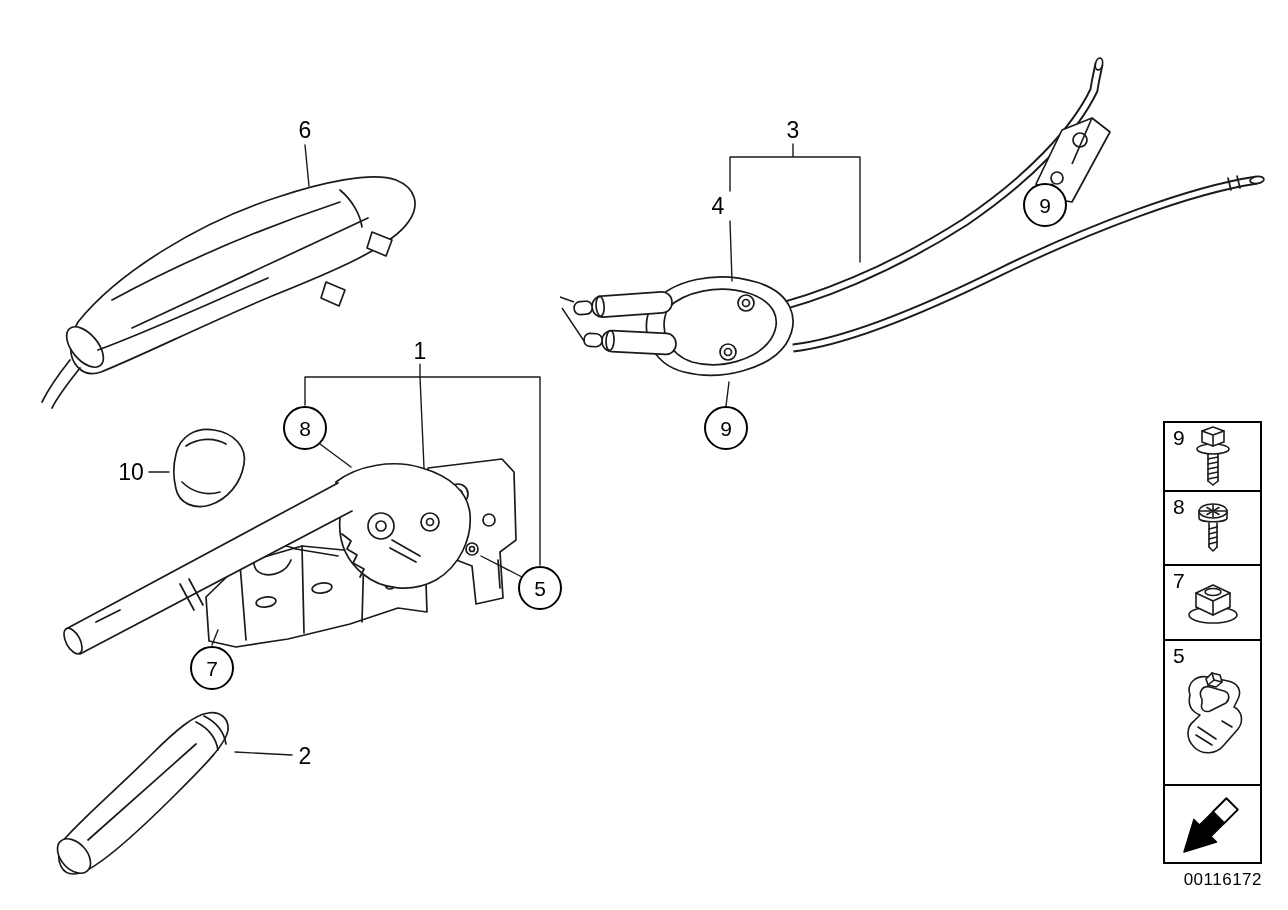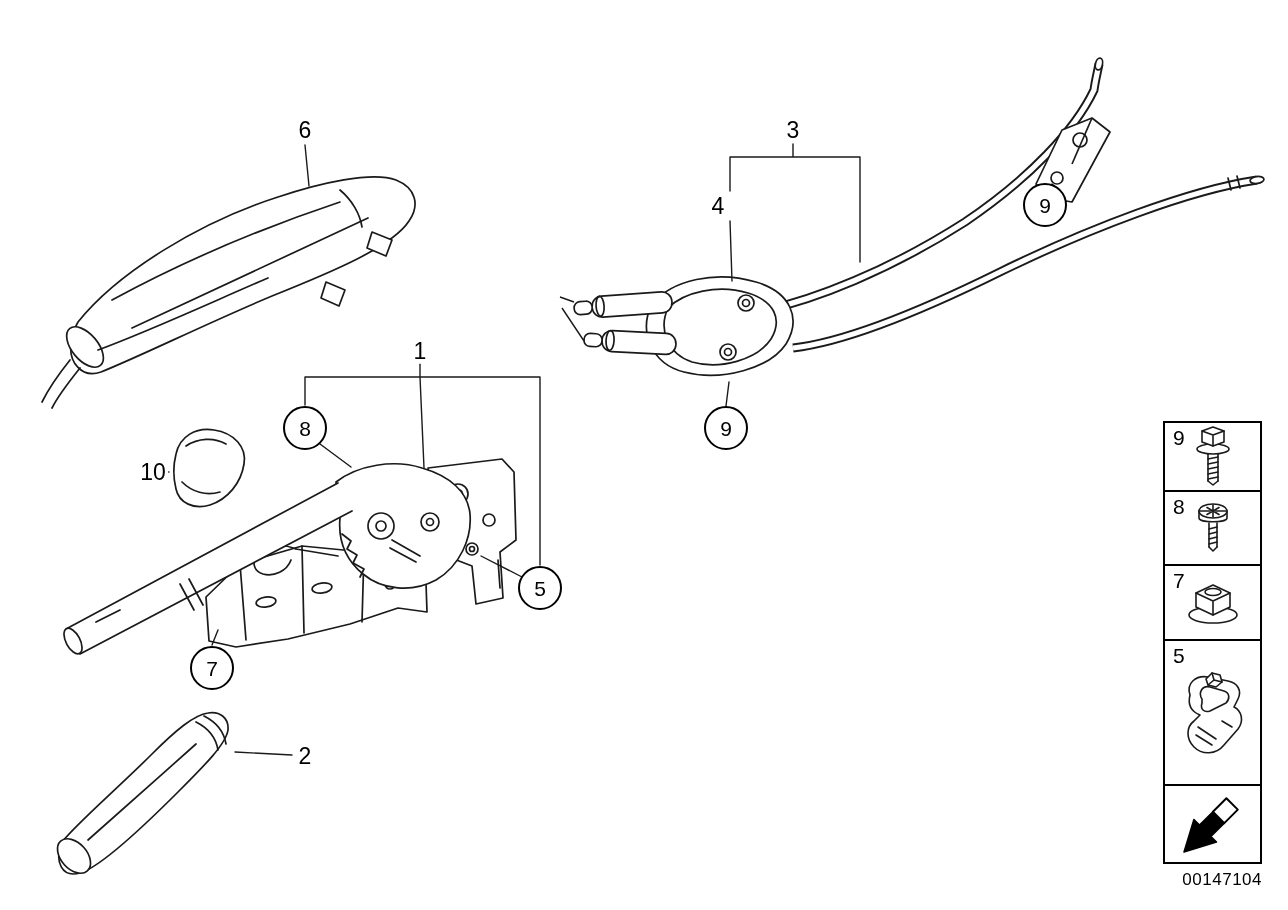--- a/index.html
+++ b/index.html
@@ -156,21 +156,21 @@
       <path d="M 212,645 L 218,630"></path>
       <path d="M 149,472 L 169,472"></path>
       <path d="M 292,755 L 235,752"></path>
     </g>
   </svg>
 
   <div class="callout" style="left:305px; top:130px;">6</div>
   <div class="callout" style="left:793px; top:130px;">3</div>
   <div class="callout" style="left:718px; top:206px;">4</div>
   <div class="callout" style="left:420px; top:351px;">1</div>
-  <div class="callout" style="left:131px; top:472px;margin-left:22px;">10</div>
+  <div class="callout" style="left:131px; top:472px;">10</div>
   <div class="callout" style="left:305px; top:756px;">2</div>
 
   <div class="callout circled" style="left:305px;  top:428px;">8</div>
   <div class="callout circled" style="left:540px;  top:588px;">5</div>
   <div class="callout circled" style="left:212px;  top:668px;">7</div>
   <div class="callout circled" style="left:1045px; top:205px;">9</div>
   <div class="callout circled" style="left:726px;  top:428px;">9</div>
 
   <div class="legend">
 
@@ -221,14 +221,14 @@
     </div>
 
     <div class="legend-box" style="height:80px;">
       <svg width="78" height="68" viewBox="0 0 78 68">
         <path d="M 10,62 L 19.9,29.5 L 25.5,35.1 L 38.9,21.7 L 50.3,33.1 L 36.9,46.5 L 42.5,52.1 Z" fill="#000" stroke="#000" stroke-width="1.5" stroke-linejoin="round"></path>
         <path d="M 38.9,21.7 L 52.4,8.2 L 63.8,19.6 L 50.3,33.1 Z" fill="#fff" stroke="#000" stroke-width="2" stroke-linejoin="round"></path>
       </svg>
     </div>
   </div>
 
-  <div class="doc-number">00147104</div>
+  <div class="doc-number">00116172</div>
 </div>
 
 </body></html>

